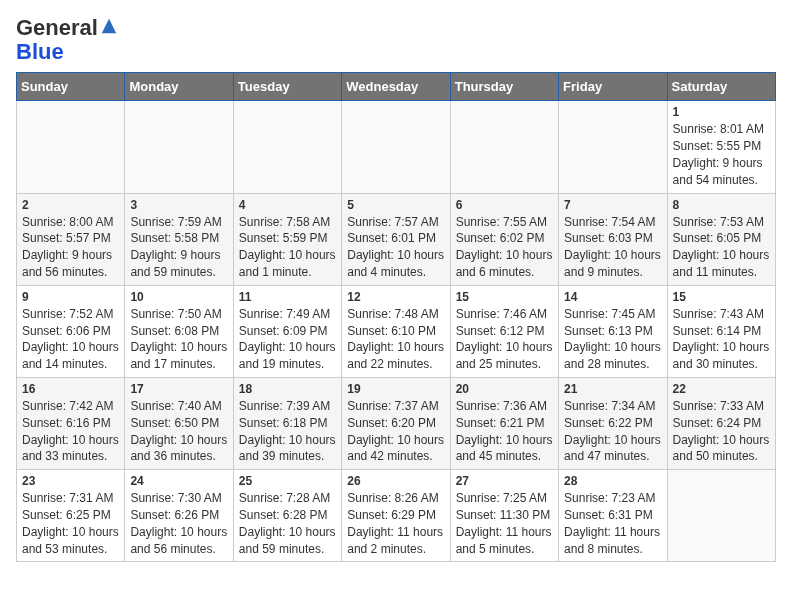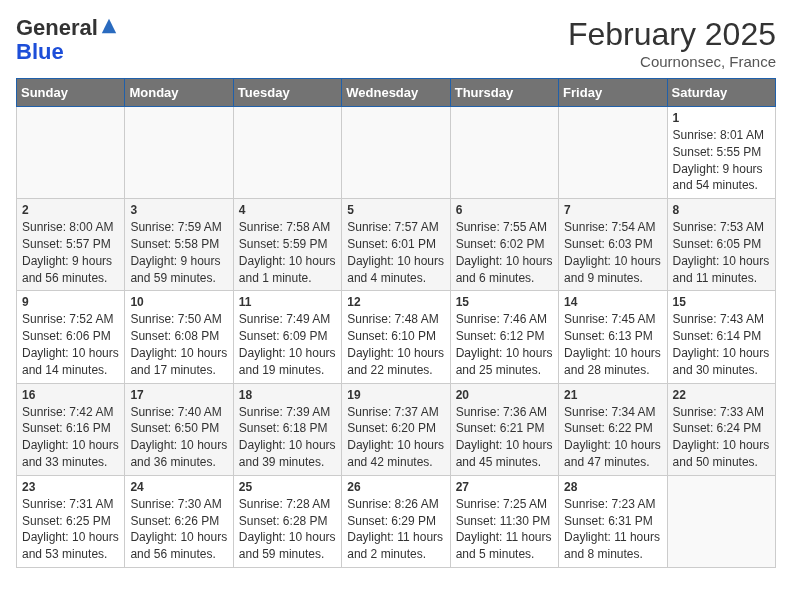--- a/index.html
+++ b/index.html
@@ -6,21 +6,21 @@
     body {
       font-family: Arial, sans-serif;
       background: #fff;
       width: 792px;
       min-height: 612px;
       padding: 16px;
     }
     .header {
       display: flex;
       justify-content: space-between;
-      align-items: flex-start;
+      align-items: flex-end;
       margin-bottom: 8px;
       gap: 8px;
     }
     .logo {
       display: flex;
       align-items: center;
     }
     .logo-text {
       font-size: 22px;
       font-weight: bold;
@@ -97,24 +97,20 @@
   <div class="logo">
     <div>
       <div class="logo-text">
         <span class="logo-general">General</span><svg class="logo-icon" viewBox="0 0 20 20">
             <polygon points="2,18 10,2 18,18" fill="#2a6bbf"></polygon>
           </svg><br>
         <span class="logo-blue">Blue</span>
       </div>
     </div>
   </div>
-  <div class="title-block">
-    <div class="month-title">February 2025</div>
-    <div class="location">Cournonsec, France</div>
-  </div>
 </div>
 
 <table class="calendar">
   <thead>
     <tr>
     <th>Sunday</th>
         <th>Monday</th>
         <th>Tuesday</th>
         <th>Wednesday</th>
         <th>Thursday</th>

